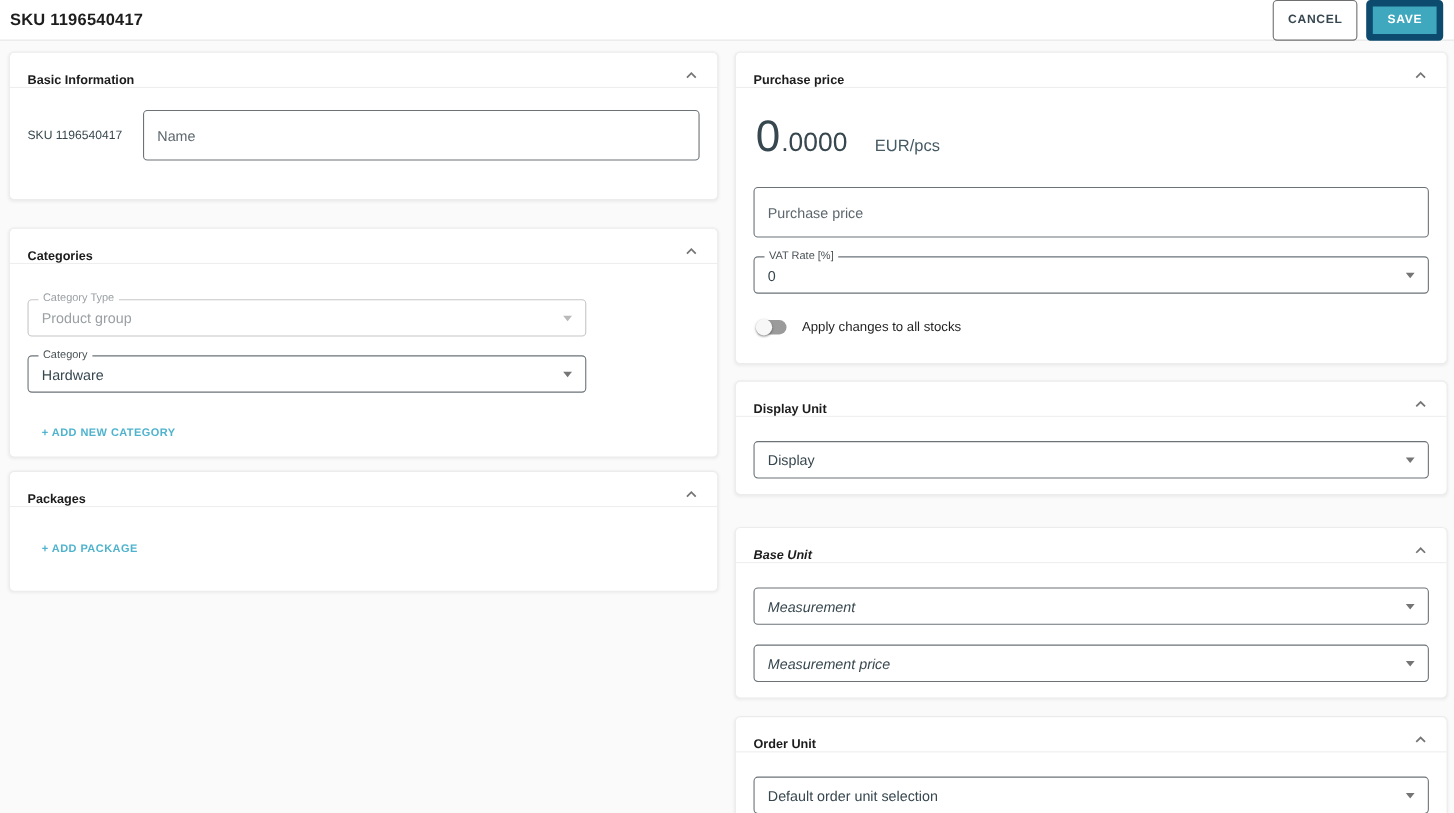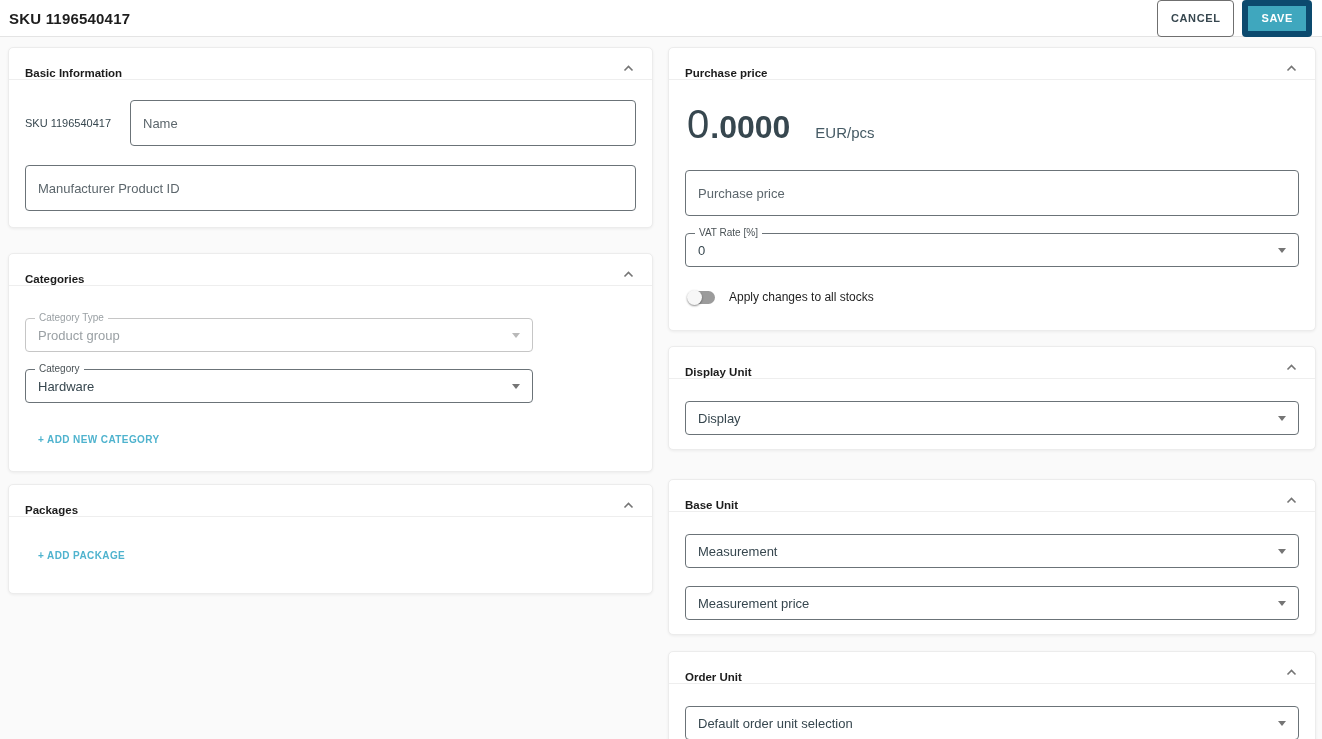--- a/index.html
+++ b/index.html
@@ -115,55 +115,55 @@
     cursor: pointer;
   }
 
   
   .bi-body { padding: 20px 16px 16px; }
   .bi-row { display: flex; align-items: center; margin-bottom: 19px; }
   .sku-label { font-size: 11px; color: #37474f; width: 92px; flex: none; margin-right: 13px; }
   .bi-row .text-input { flex: 1; }
 
   
-  .cat-body { padding: 32px 16px 24px; }
+  .cat-body { padding: 32px 16px 14px; }
   .cat-body .mselect { width: 508px; }
   .cat-gap { margin-bottom: 17px; }
   .cat-link-wrap { margin: 26px 0 0 13px; }
 
   
   .pkg-body { padding: 28px 16px 30px; }
   .pkg-link-wrap { margin-left: 13px; }
 
   
   .pp-body { padding: 16px 16px 26px; }
   .price-line { display: flex; align-items: baseline; color: #37474f; margin: 8px 0 26px 2px; }
   .price-int { font-size: 40px; font-weight: 300; line-height: 1; letter-spacing: 1px; }
-  .price-dec { font-size: 32px; font-weight: 700; line-height: 1; }
+  .price-dec { font-size: 24px; font-weight: 400; line-height: 1; }
   .price-unit { font-size: 15px; margin-left: 25px; color: #455a64; }
   .pp-input-wrap { margin-bottom: 17px; }
   .toggle-row { display: flex; align-items: center; margin: 23px 0 0 3px; }
   .switch { position: relative; width: 27px; height: 13px; background: #9b9b9b; border-radius: 7px; flex: none; cursor: pointer; border: none; padding: 0; }
   .switch .thumb {
     position: absolute; left: -1px; top: -1px;
     width: 15px; height: 15px; border-radius: 50%;
     background: #f7f7f7;
     box-shadow: 0 1px 2px rgba(0,0,0,.45);
   }
   .toggle-label { font-size: 12px; color: #1f1f1f; margin-left: 14px; }
 
   
   .unit-body { padding: 22px 16px 14px; }
   .unit-gap { margin-bottom: 18px; }
 
   .mb25 { margin-bottom: 25px; }
   .mb12 { margin-bottom: 12px; }
   .mb15 { margin-bottom: 15px; }
   .mb29 { margin-bottom: 29px; }
-  .mb16 { margin-bottom: 16px; }
+  .mb16 { margin-bottom: 16px; font-style: italic; }
 </style>
 </head>
 <body>
 
 <div class="topbar">
   <div class="topbar-title">SKU 1196540417</div>
   <div class="topbar-actions">
     <button class="btn btn-cancel">CANCEL</button>
     <button class="btn btn-save">SAVE</button>
   </div>
@@ -182,21 +182,20 @@
                 <path d="M1.5 5.5 L5.5 1.5 L9.5 5.5" fill="none" stroke="#757575" stroke-width="1.6"></path>
               </svg>
           </span>
         </button>
       </div>
       <div class="bi-body">
         <div class="bi-row">
           <span class="sku-label">SKU 1196540417</span>
           <input class="text-input" type="text" placeholder="Name" style="">
         </div>
-        <input class="text-input" type="text" placeholder="Manufacturer Product ID" style="">
       </div>
     </div>
 
     <div class="card mb12">
       <div class="card-header">
         <span class="card-title">Categories</span>
         <button class="collapse-btn">
           <span>
             <svg width="11" height="7" viewBox="0 0 11 7">
                 <path d="M1.5 5.5 L5.5 1.5 L9.5 5.5" fill="none" stroke="#757575" stroke-width="1.6"></path>

